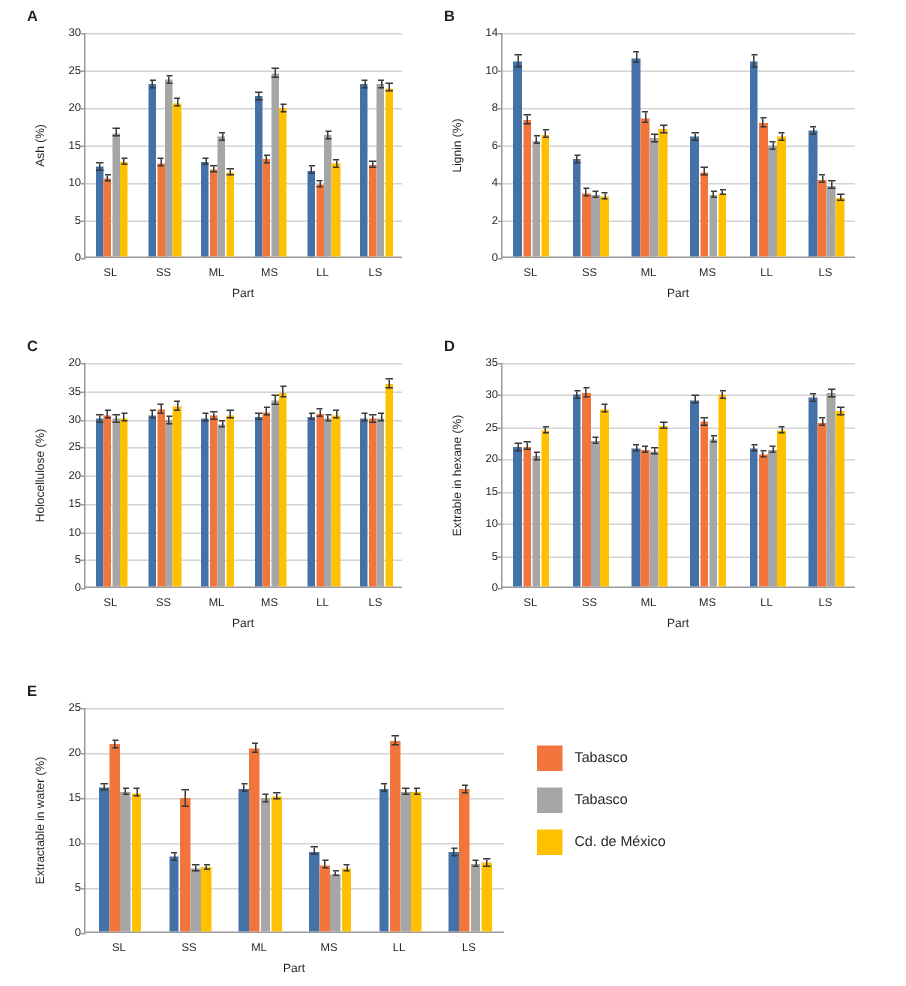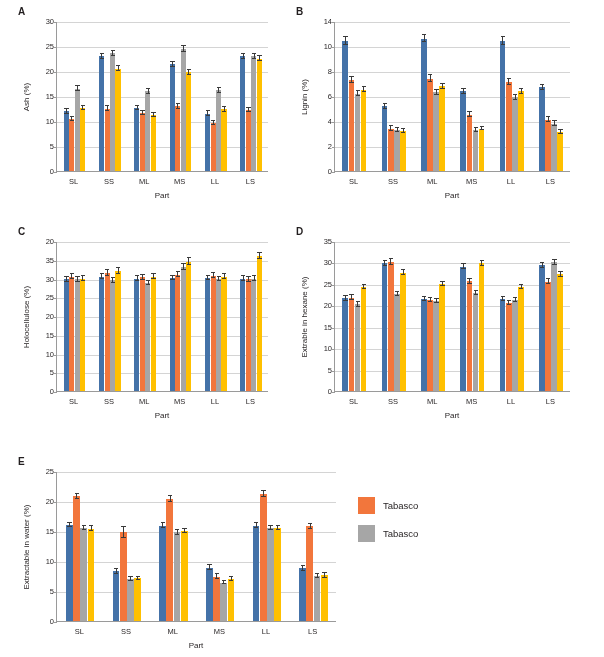--- a/index.html
+++ b/index.html
@@ -814,13 +814,17 @@
 
 <div class="legend" id="legend" style="left:358px;top:494px;">
     <div class="legend-row">
       <span class="legend-swatch" style="background: rgb(242, 118, 60);"></span>
       <span class="legend-text">Tabasco</span>
     </div>
     <div class="legend-row">
       <span class="legend-swatch" style="background: rgb(166, 166, 166);"></span>
       <span class="legend-text">Tabasco</span>
     </div>
+    <div class="legend-row">
+      <span class="legend-swatch" style="background: rgb(255, 192, 0);"></span>
+      <span class="legend-text">Cd. de México</span>
+    </div>
   </div>
 
 </body></html>

